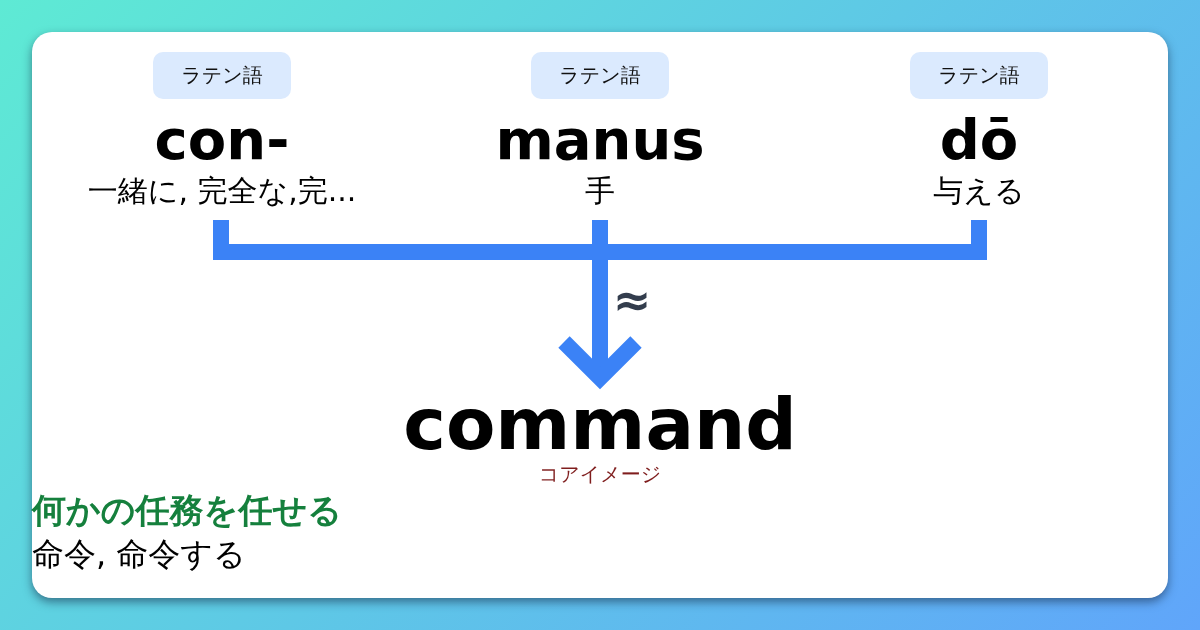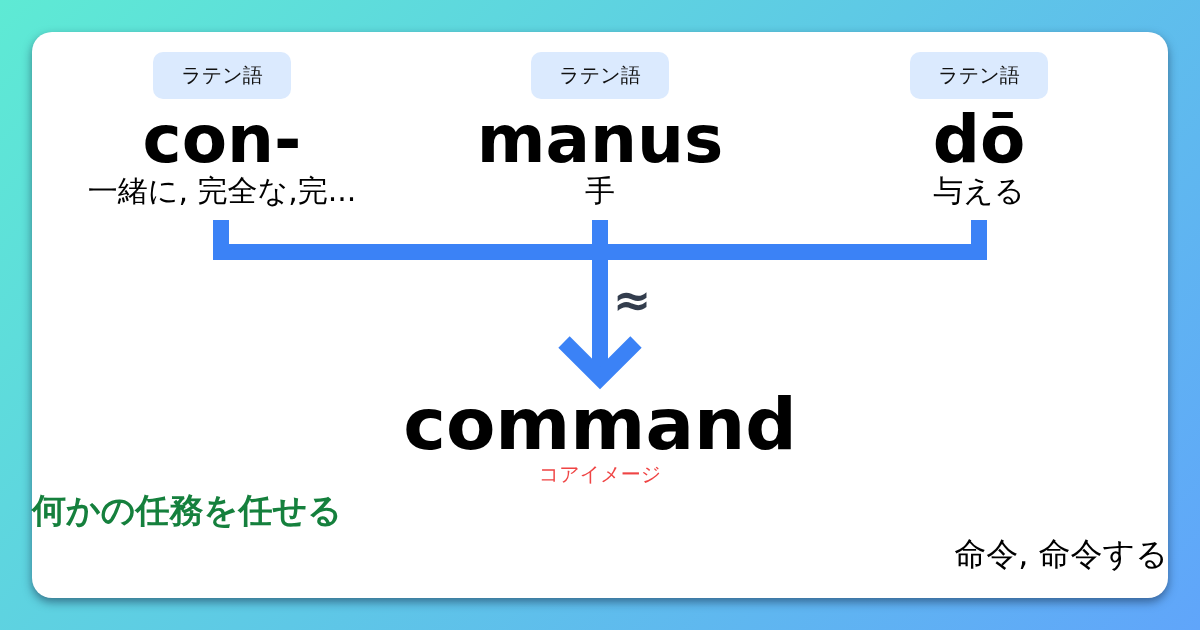--- a/index.html
+++ b/index.html
@@ -15,45 +15,45 @@
   }
   .part { position:absolute; top:0; width:360px; text-align:center; }
   .part .badge-wrap { position:absolute; top:20px; left:0; width:100%; text-align:center; }
   .badge {
     display:inline-block; background:#dbeafe; border-radius:10px;
     padding:0 28px; height:47px; line-height:47px;
     font-size:20px; color:#111;text-align:center;
   }
   .part .word {
     position:absolute; top:68px; left:0; width:100%;
-    font-size:66px; font-weight:bold; color:#000; line-height:80px; white-space:nowrap;
+    font-size:56px; font-weight:bold; color:#000; line-height:80px; white-space:nowrap;
   }
   .part .meaning {
     position:absolute; top:140px; left:0; width:100%;
     font-size:30px; color:#000; line-height:38px; white-space:nowrap;text-align:center;
   }
   .line { position:absolute; background:#3b82f6; }
   .approx {
     position:absolute; left:568px; top:238px; width:64px; text-align:center;
     font-size:46px; color:#333d4d; line-height:60px; font-weight:bold;
   }
   .result-word {
     position:absolute; left:0; top:352px; width:1136px; text-align:center;
     font-size:72px; font-weight:bold; color:#000; line-height:80px;
   }
   .core-label {
     position:absolute; left:0; top:428px; width:1136px; text-align:center;
-    font-size:20px; color:#ef4444; line-height:28px;
+    font-size:20px; color:#7f1d1d; line-height:28px;
   }
   .core-text {
     position:absolute; left:0; top:457px; width:1136px; text-align:left;
     font-size:34px; font-weight:bold; color:#15803d; line-height:42px;
   }
   .result-meaning {
-    position:absolute; left:0; top:501px; width:1136px; text-align:right;
+    position:absolute; left:0; top:501px; width:1136px; text-align:left;
     font-size:32px; color:#000; line-height:42px;
   }
 </style>
 </head>
 <body>
 
 <div class="card">
 
   <div class="part" style="left:10px;">
     <div class="badge-wrap"><span class="badge">ラテン語</span></div>

